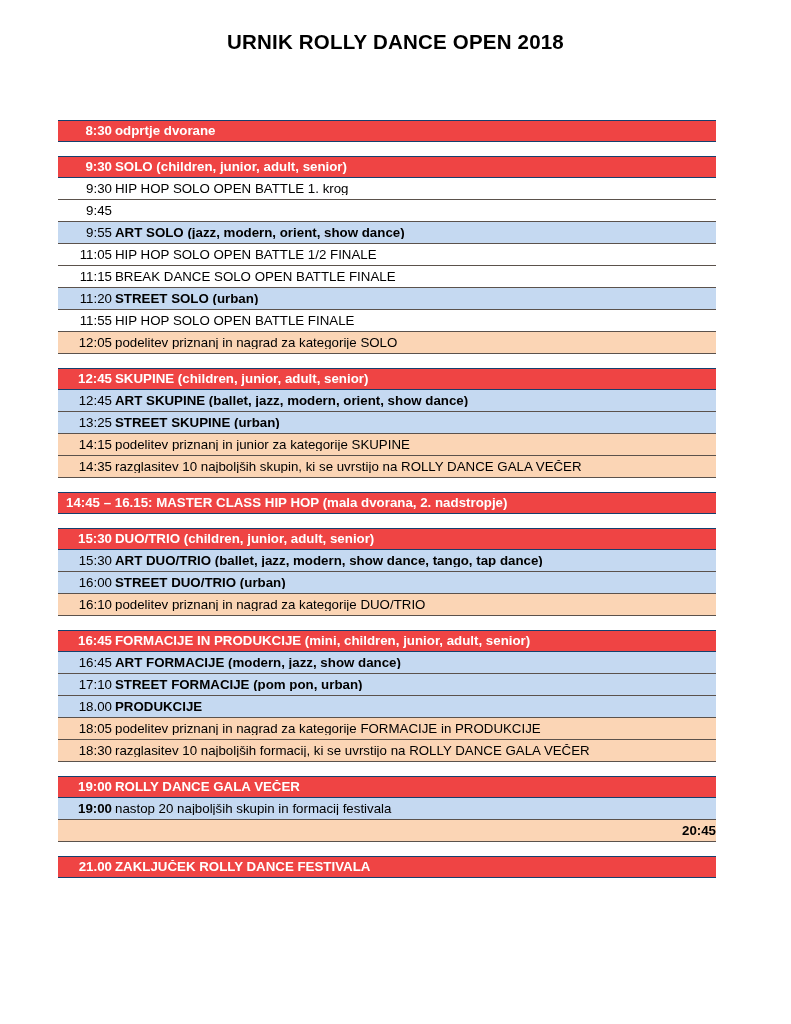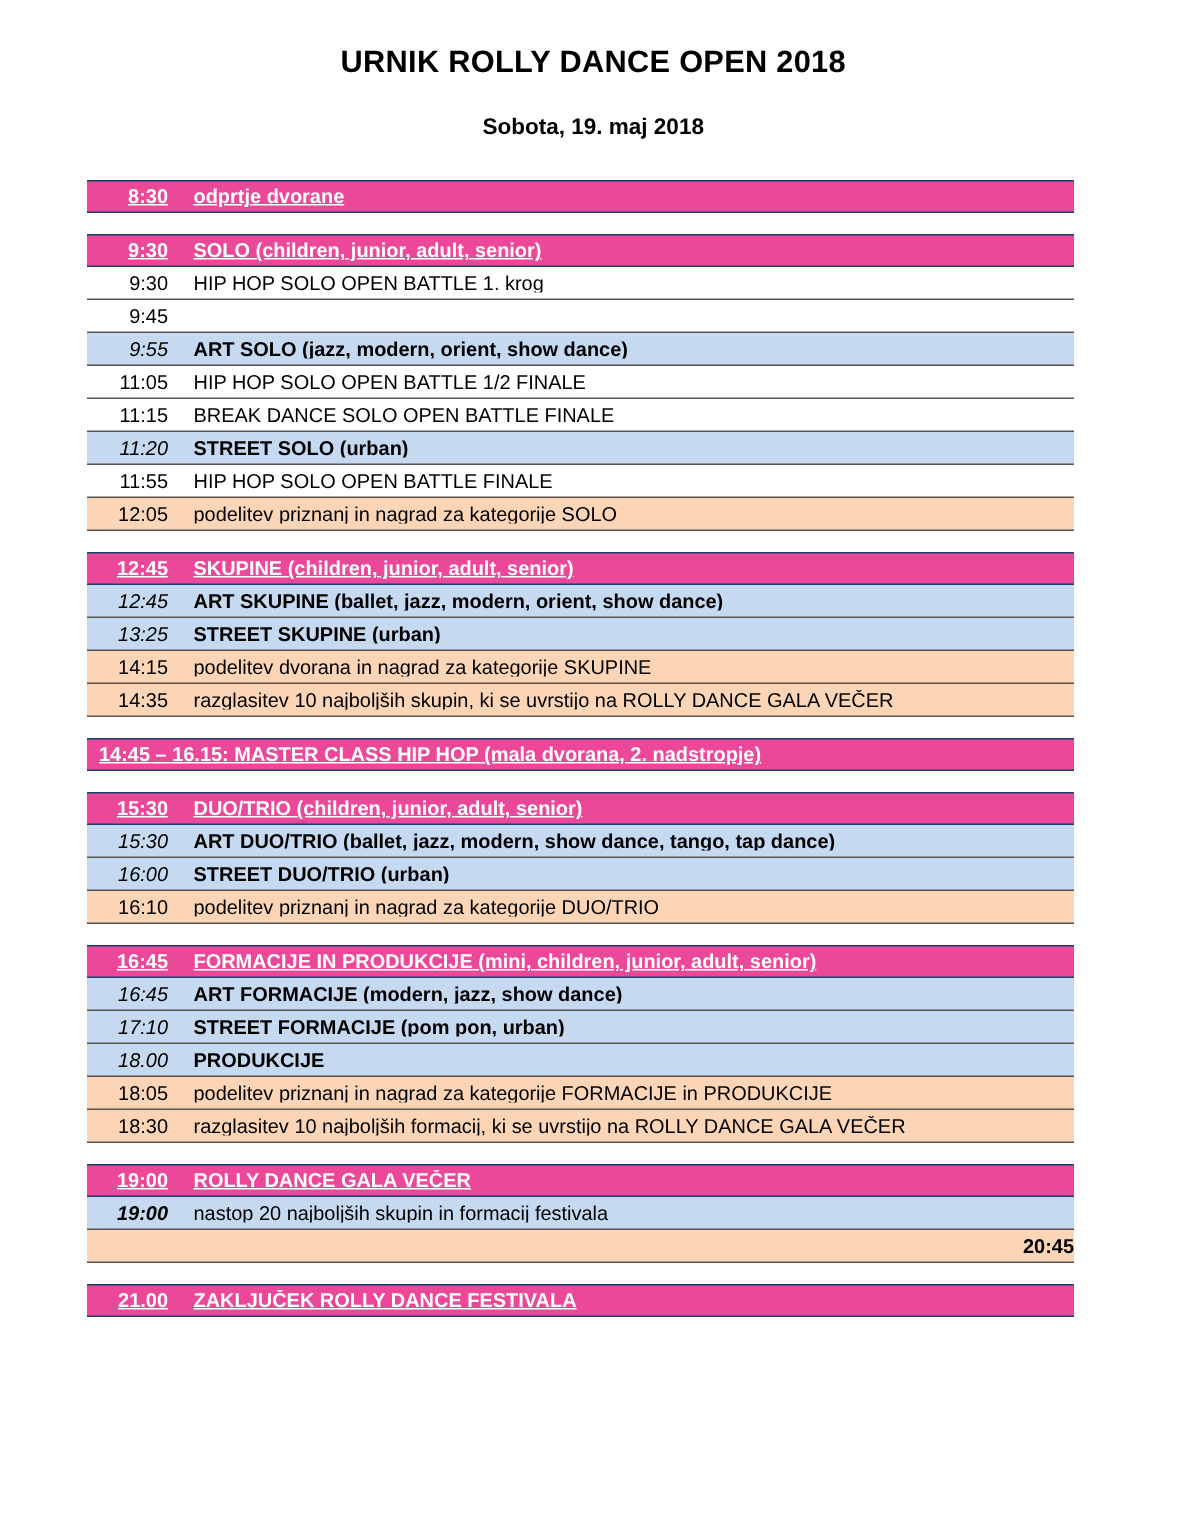--- a/index.html
+++ b/index.html
@@ -63,71 +63,69 @@
   .row .time {
     width: 54px;
     flex: 0 0 54px;
     text-align: right;
     padding-right: 0;
     box-sizing: border-box;
     white-space: nowrap;
   }
   .row .desc {
     flex: 1 1 auto;
-    padding-left: 17px;
+    padding-left: 3px;
     white-space: nowrap;
     overflow: hidden;
   }
   .row .full {
     flex: 1 1 auto;
     padding-left: 8px;
     white-space: nowrap;
     overflow: hidden;
   }
 
   
   .row.header {
-    background: #ec4899;
+    background: #ef4444;
     color: #ffffff;
     font-weight: bold;
     border-bottom-color: #14406e;
     border-top: 1px solid #14406e;
     margin-top: -1px;
-    text-decoration: underline;
   }
   .row.plain {
     background: #ffffff;
     color: #000000;
     font-weight: normal;
   }
   .row.accent {
     background: #c5d9f1;
     color: #000000;
   }
   .row.accent .desc { font-weight: bold; }
-  .row.accent .time { font-weight: normal; font-style: italic; }
+  .row.accent .time { font-weight: normal; }
   .row.award {
     background: #fbd5b5;
     color: #000000;
     justify-content: flex-end;
   }
   .row.award .desc { font-weight: normal; }
   .row.award.bold-desc .desc { font-weight: normal; }
   .row.boldtime .time { font-weight: bold; }
   .row.boldtime .desc { font-weight: normal; }
   .row.header .time { font-weight: bold; }
   .row.header .desc { font-weight: bold; }
 </style>
 </head>
 <body>
 
 <div class="page">
 
   <h1 class="doc-title">URNIK ROLLY DANCE OPEN 2018</h1>
-  <h2 class="doc-subtitle">Sobota, 19. maj 2018</h2>
 
   <div class="schedule">
       <div class="section">
         <div class="row header">
           <div class="time">8:30</div>
           <div class="desc">odprtje dvorane</div>
         </div>
       </div>
       <div class="section">
         <div class="row header">
@@ -174,21 +172,21 @@
         <div class="row accent">
           <div class="time">12:45</div>
           <div class="desc">ART SKUPINE (ballet, jazz, modern, orient, show dance)</div>
         </div>
         <div class="row accent">
           <div class="time">13:25</div>
           <div class="desc">STREET SKUPINE (urban)</div>
         </div>
         <div class="row award">
           <div class="time">14:15</div>
-          <div class="desc">podelitev dvorana in nagrad za kategorije SKUPINE</div>
+          <div class="desc">podelitev priznanj in junior za kategorije SKUPINE</div>
         </div>
         <div class="row award bold-desc">
           <div class="time">14:35</div>
           <div class="desc">razglasitev 10 najboljših skupin, ki se uvrstijo na ROLLY DANCE GALA VEČER</div>
         </div>
       </div>
       <div class="section">
         <div class="row header">
           <div class="full">14:45 – 16.15: MASTER CLASS HIP HOP (mala dvorana, 2. nadstropje)</div>
         </div>

